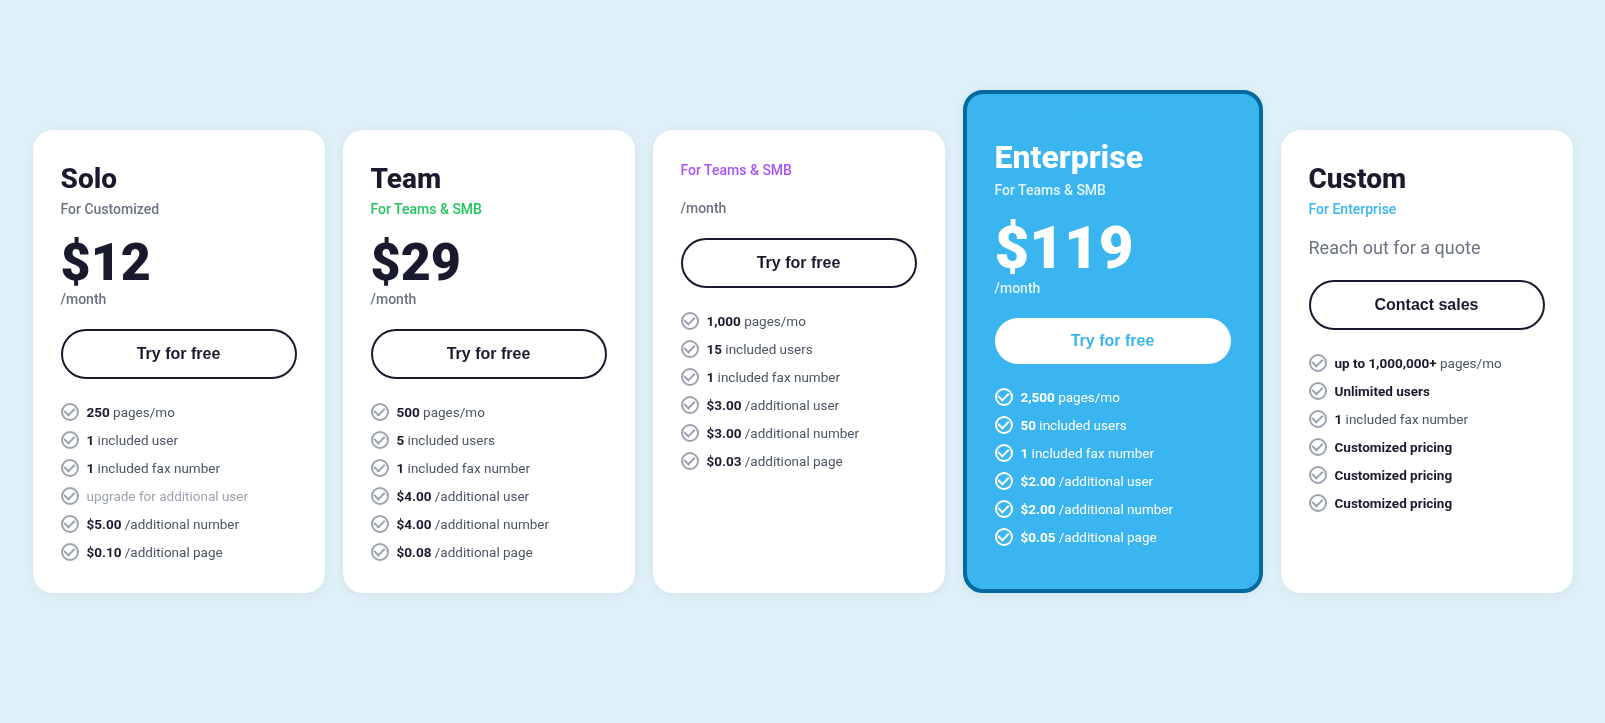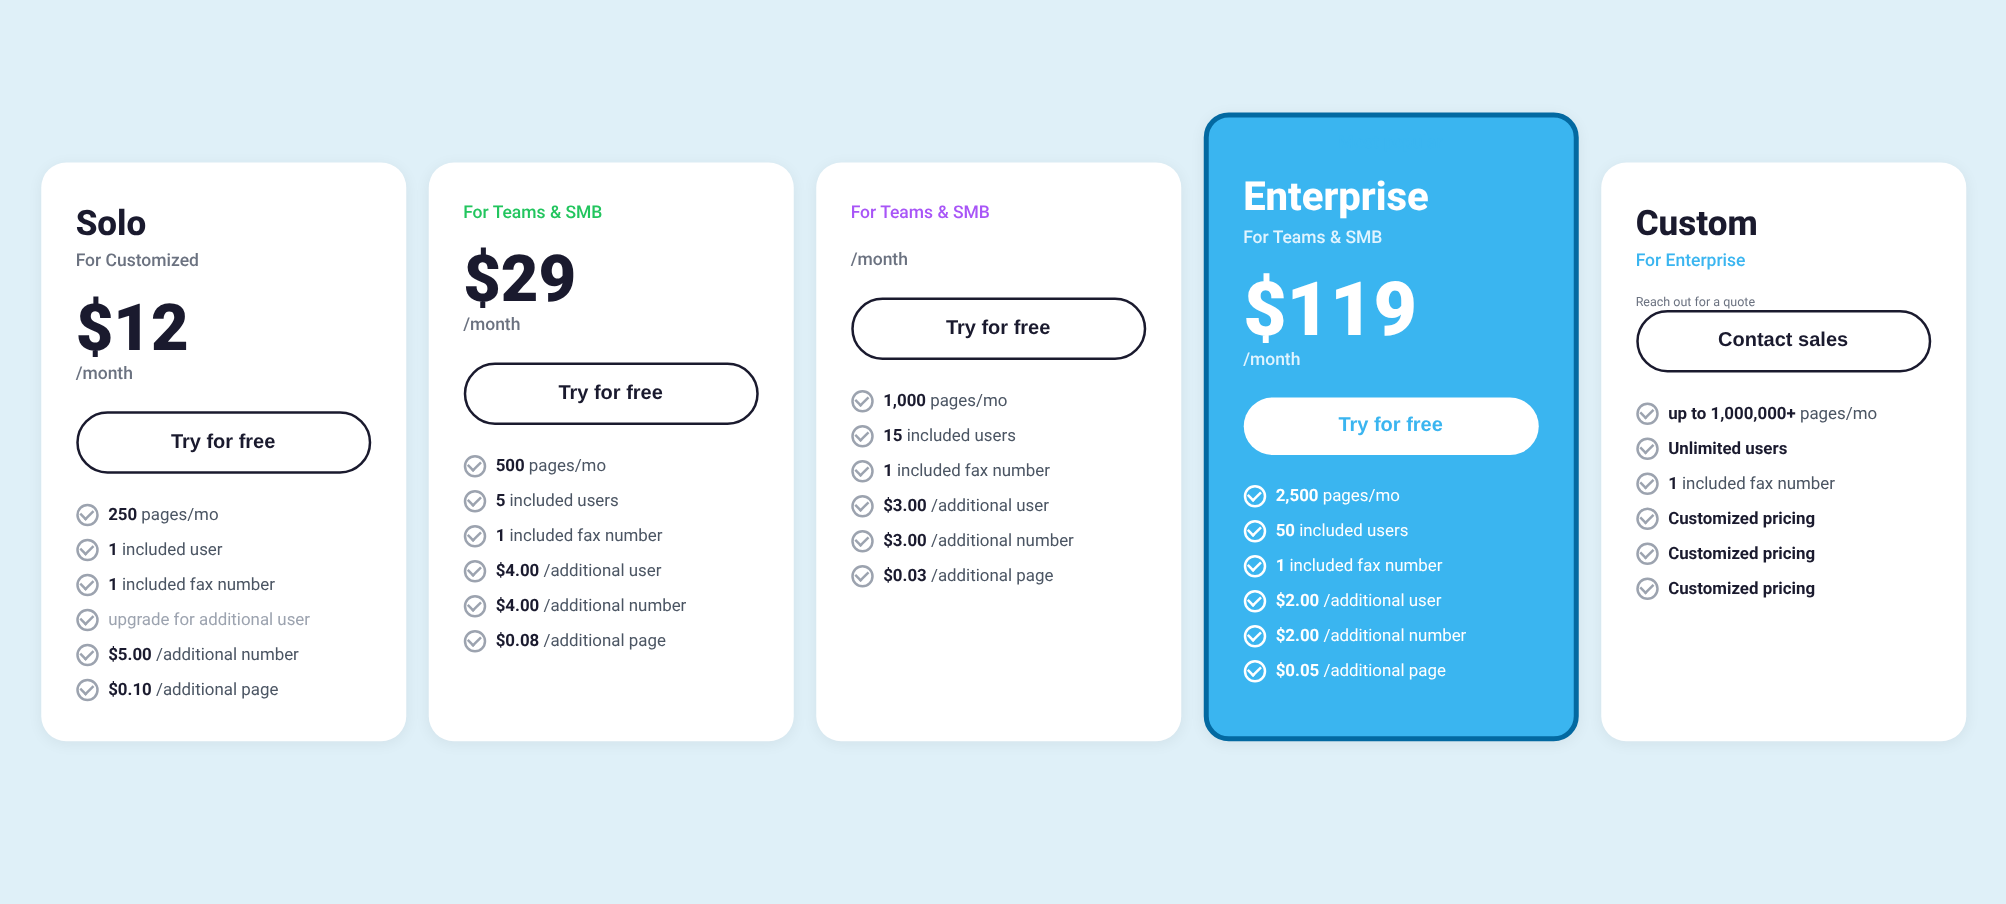--- a/index.html
+++ b/index.html
@@ -108,22 +108,23 @@
 
     .lets-talk {
       font-size: 38px;
       font-weight: 900;
       color: #1a1a2e;
       line-height: 1.1;
       margin-bottom: 4px;
     }
 
     .reach-out {
-      font-size: 10px;
+      font-size: 18px;
       color: #6b7280;
+      margin-bottom: 22px;
     }
 
     .cta-button {
       width: 100%;
       border-radius: 50px;
       padding: 14px 0;
       font-size: 16px;
       font-weight: 600;
       cursor: pointer;
       border: 2px solid #1a1a2e;
@@ -235,20 +236,21 @@
           <span class="feature-icon"></span>
           <span><span class="feature-value">$5.00</span> /additional number</span>
         </li>
         <li class="feature-item">
           <span class="feature-icon"></span>
           <span><span class="feature-value">$0.10</span> /additional page</span>
         </li>
       </ul>
     </div>
     <div class="plan-card">
+      <div class="plan-name">Team</div>
       <div class="plan-subtitle green">For Teams &amp; SMB</div>
       <div class="price-area">
         <div class="price-big">$29</div>
         <div class="price-month">/month</div>
       </div>
       <button class="cta-button">Try for free</button>
       <ul class="features-list">
         <li class="feature-item">
           <span class="feature-icon"></span>
           <span><span class="feature-value">500</span> pages/mo</span>

